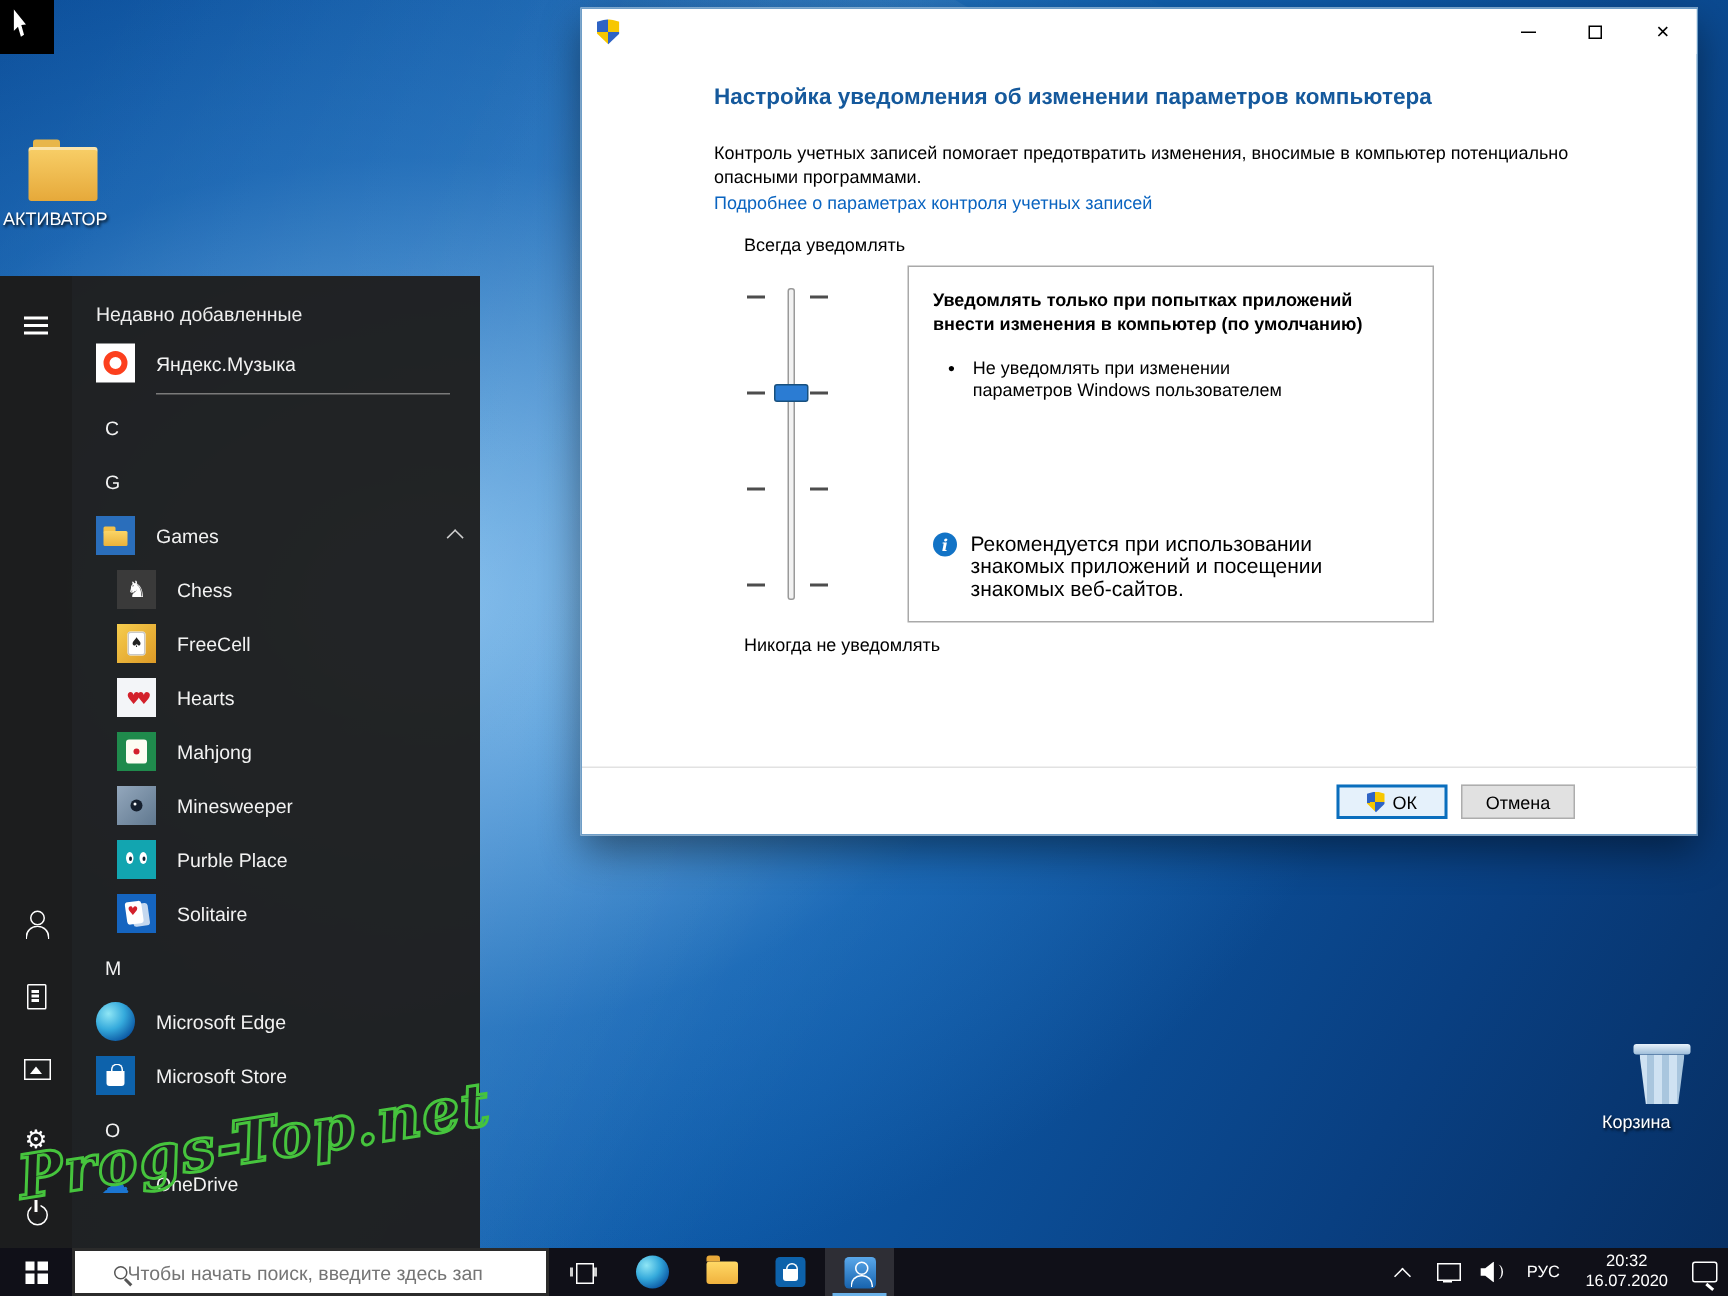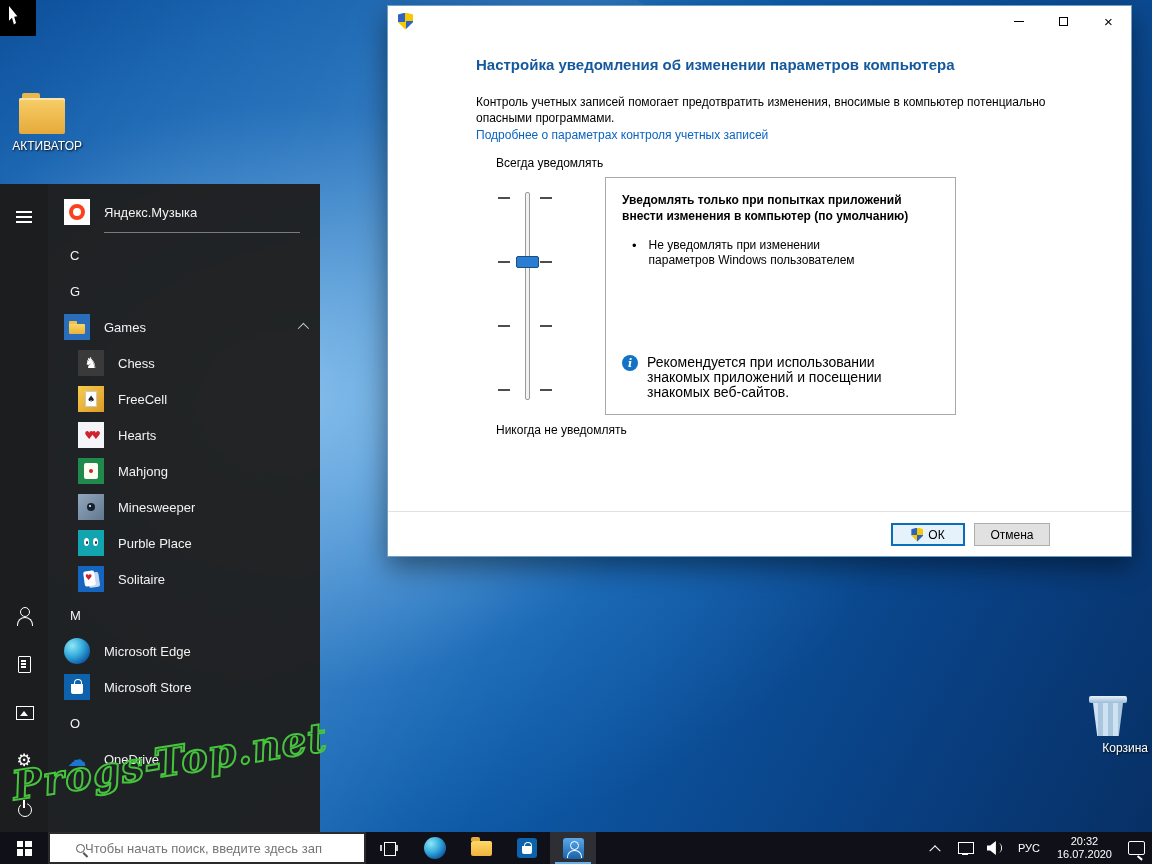--- a/index.html
+++ b/index.html
@@ -17,21 +17,21 @@
     transform:rotate(30deg)}
   .beam.b2{left:120px;width:420px;opacity:.8;transform:rotate(26deg)}
 
   
   .corner-artifact{position:absolute;left:0;top:0;width:36px;height:36px;background:#000;z-index:120}
   .cursor-arrow{position:absolute;left:9px;top:6px;width:13px;height:19px;background:#fff;
     clip-path:polygon(0 0,0 78%,23% 62%,38% 97%,54% 90%,40% 56%,64% 54%);
     filter:drop-shadow(1px 1px 0 #000)}
 
   
-  .desk-icon{position:absolute;width:80px;text-align:right;color:#fff;font-size:12px;z-index:5;
+  .desk-icon{position:absolute;width:80px;text-align:left;color:#fff;font-size:12px;z-index:5;
     text-shadow:1px 1px 2px rgba(0,0,0,.9)}
   .desk-icon .ic{display:block;margin:0 auto 5px}
   .activator{left:2px;top:98px}
   .folder-large{width:46px;height:36px;position:relative}
   .folder-large::before{content:"";position:absolute;left:3px;top:-5px;width:18px;height:8px;background:#e8b64a;border-radius:2px 2px 0 0}
   .folder-large::after{content:"";position:absolute;inset:0;background:linear-gradient(#f8cf68,#e6a93a);border-radius:2px;box-shadow:inset 0 2px 0 rgba(255,255,255,.45)}
   .recycle{left:1068px;top:696px}
   .bin{width:34px;height:40px;position:relative}
   .bin::before{content:"";position:absolute;left:-2px;top:0;width:38px;height:7px;background:linear-gradient(#e8f2fb,#9dbdd9);border-radius:2px}
   .bin::after{content:"";position:absolute;left:2px;top:7px;width:30px;height:33px;
@@ -274,20 +274,23 @@
           <span class="ri ri-pictures"></span>
         </div>
         <div class="rail-btn">
           <span class="ri ri-settings"></span>
         </div>
         <div class="rail-btn">
           <span class="ri ri-power"></span>
         </div>
       </div>
     <div class="sm-list">
+        <div class="sm-row sm-header">
+          <span class="sm-label">Недавно добавленные</span>
+        </div>
         <div class="sm-row sm-app">
           <span class="tile tile-yandex-music"></span>
           <span class="sm-label">Яндекс.Музыка</span>
         </div>
         <div class="sm-divider"></div>
         <div class="sm-row sm-letter">
           <span class="sm-label">C</span>
         </div>
         <div class="sm-row sm-letter">
           <span class="sm-label">G</span>

